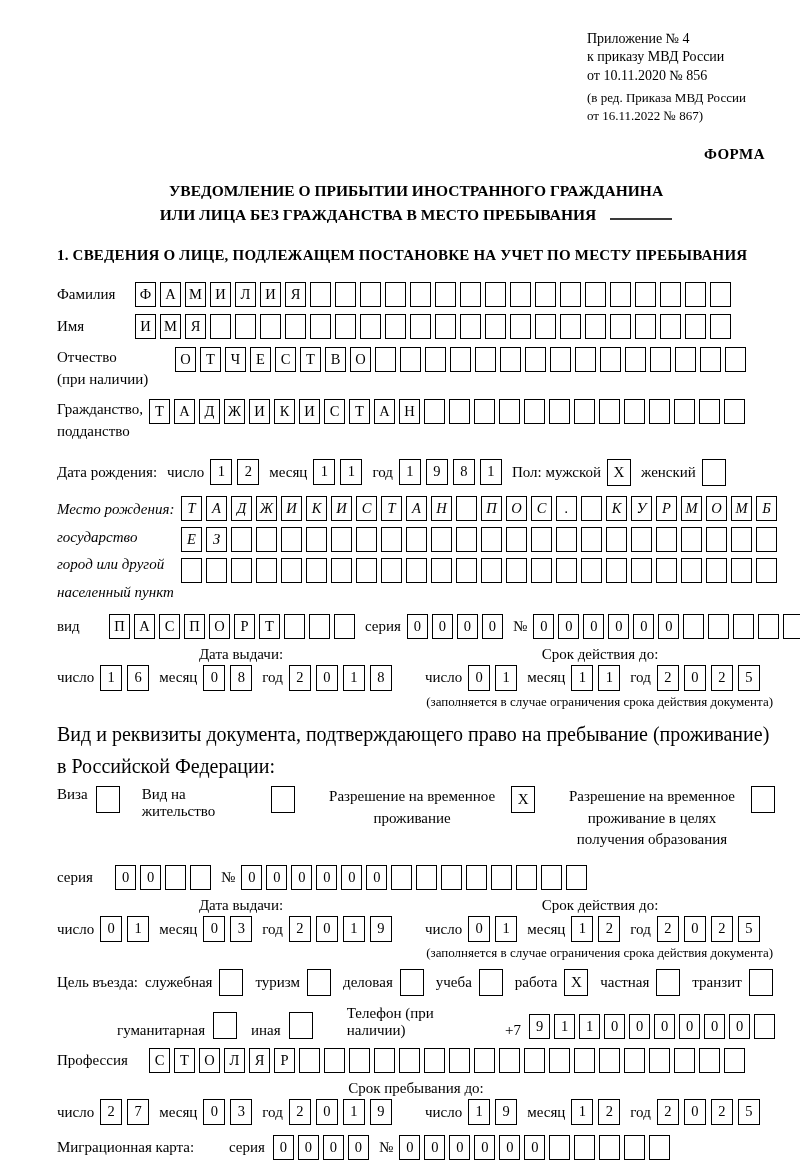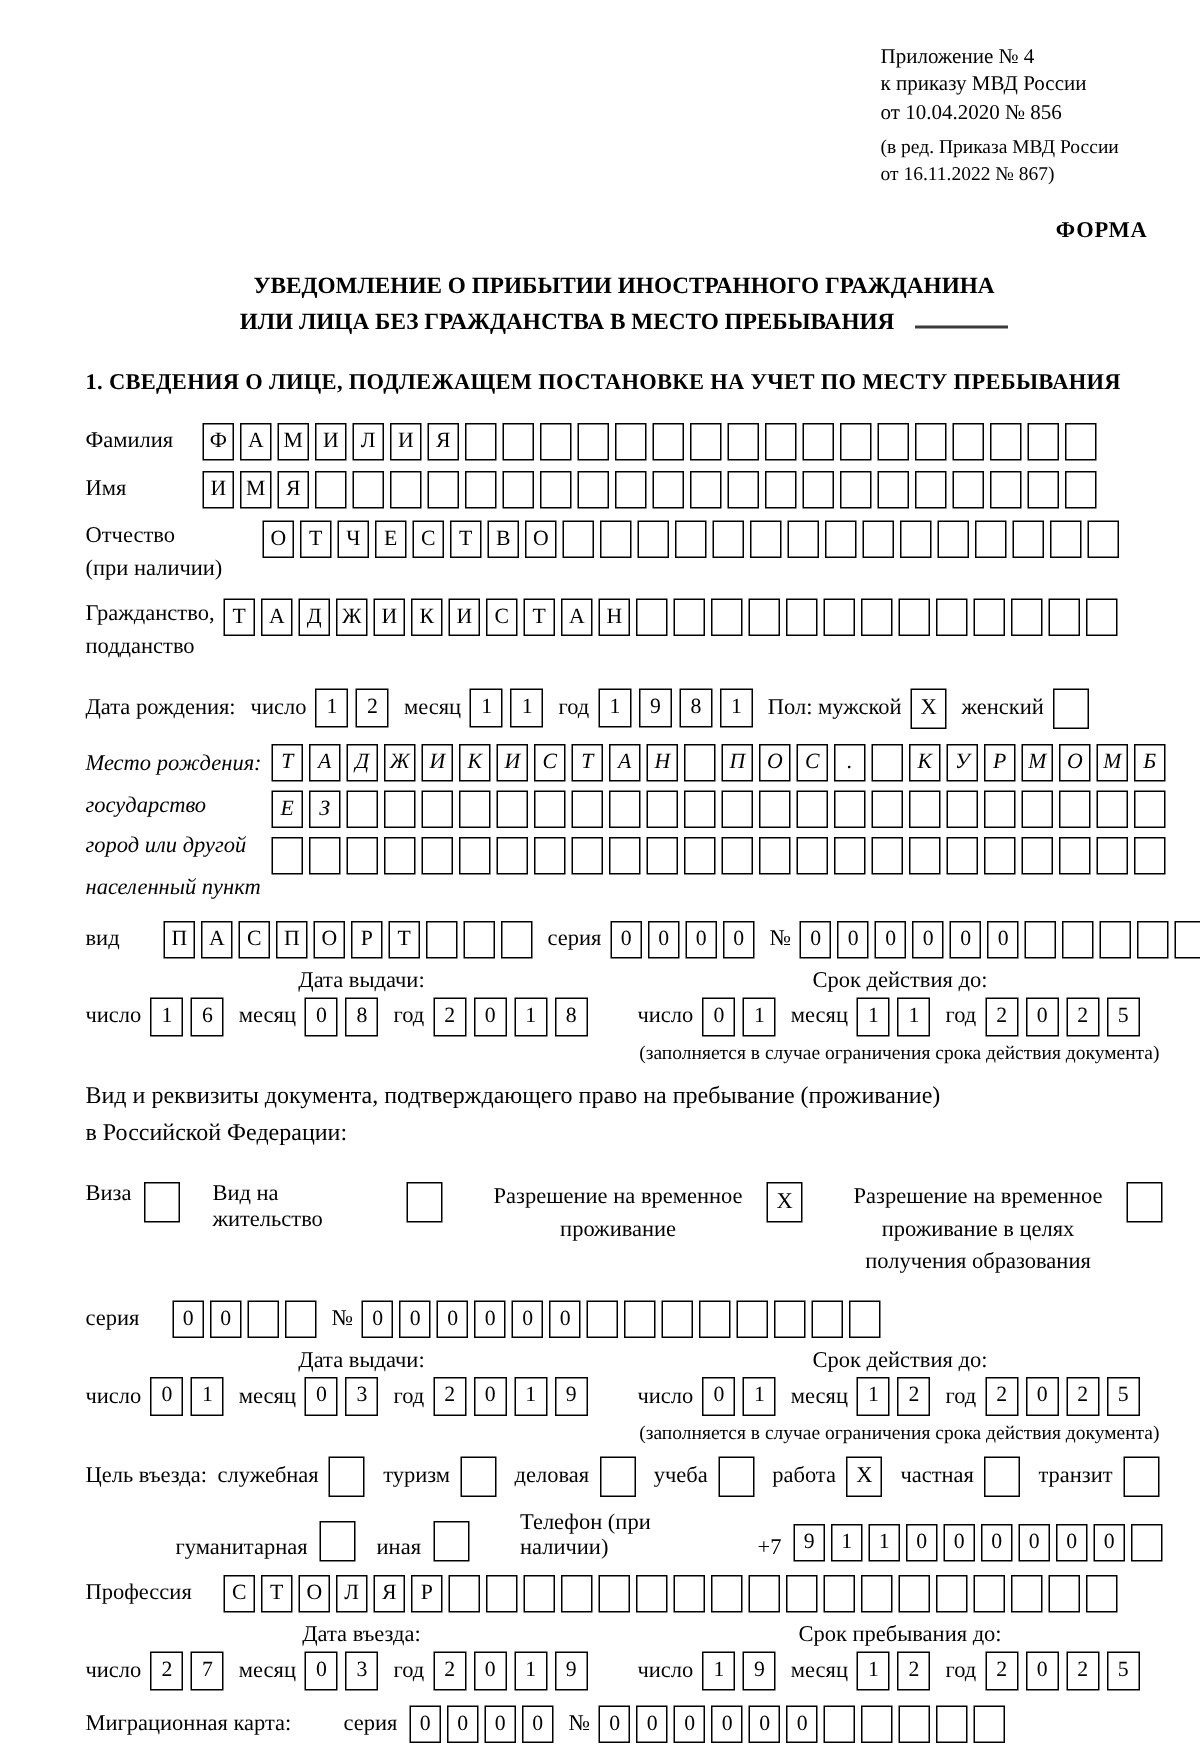--- a/index.html
+++ b/index.html
@@ -58,21 +58,21 @@
 
   
   .date-labels { display:flex; font-size:15px; margin-bottom:2px; }
   .date-labels .dl1 { width:368px; text-align:center; }
   .date-labels .dl2 { flex:1; text-align:center; }
   .date-row { display:flex; align-items:center; font-size:15px; margin-bottom:3px; }
   .date-row .dgrp { display:flex; align-items:center; }
   .date-row .dgrp.left { width:368px; }
   .note { text-align:right; font-size:13px; margin-bottom:8px; padding-right:2px; }
 
-  .para { font-size:16px; line-height:1.6; margin-bottom:19px; }
+  .para { font-size:20px; line-height:1.6; margin-bottom:4px; }
 
   
   .opts { display:flex; align-items:flex-start; margin:4px 0 14px; font-size:15px; }
   .opts .optlbl { margin-right:8px; }
   .opts .ml { width:182px; text-align:center; line-height:1.45; margin-right:8px; }
   .opts .gap { width:22px; flex:none; }
   .opts .gap2 { width:26px; flex:none; }
 
   
   .purpose { display:flex; align-items:center; font-size:15px; margin-bottom:9px; flex-wrap:nowrap; }
@@ -85,21 +85,21 @@
   .mb10 { margin-bottom:10px; }
 </style>
 </head>
 <body>
 
 <div class="page">
 
   <div class="hdr">
     <div>Приложение № 4</div>
     <div>к приказу МВД России</div>
-    <div>от 10.04.2020 № 856</div>
+    <div>от 10.11.2020 № 856</div>
     <div class="amend">
       <div>(в ред. Приказа МВД России</div>
       <div>от 16.11.2022 № 867)</div>
     </div>
   </div>
   <div class="forma">ФОРМА</div>
 
   <div class="title">
     <div>УВЕДОМЛЕНИЕ О ПРИБЫТИИ ИНОСТРАННОГО ГРАЖДАНИНА</div>
     <div><span>ИЛИ ЛИЦА БЕЗ ГРАЖДАНСТВА В МЕСТО ПРЕБЫВАНИЯ</span><span class="tl-underline"></span></div>
@@ -586,21 +586,20 @@
         <span class="cell"></span>
         <span class="cell"></span>
         <span class="cell"></span>
         <span class="cell"></span>
         <span class="cell"></span>
         <span class="cell"></span>
       </span>
   </div>
 
   <div class="date-labels" style="margin-top:6px">
-    <span class="dl1">Дата въезда:</span>
     <span class="dl2">Срок пребывания до:</span>
   </div>
   <div class="date-row mb10">
     <span class="dgrp left">
       <span class="w first">число</span>
       <span class="dcells">
           <span class="cell">2</span>
           <span class="cell">7</span>
         </span>
       <span class="w">месяц</span>

